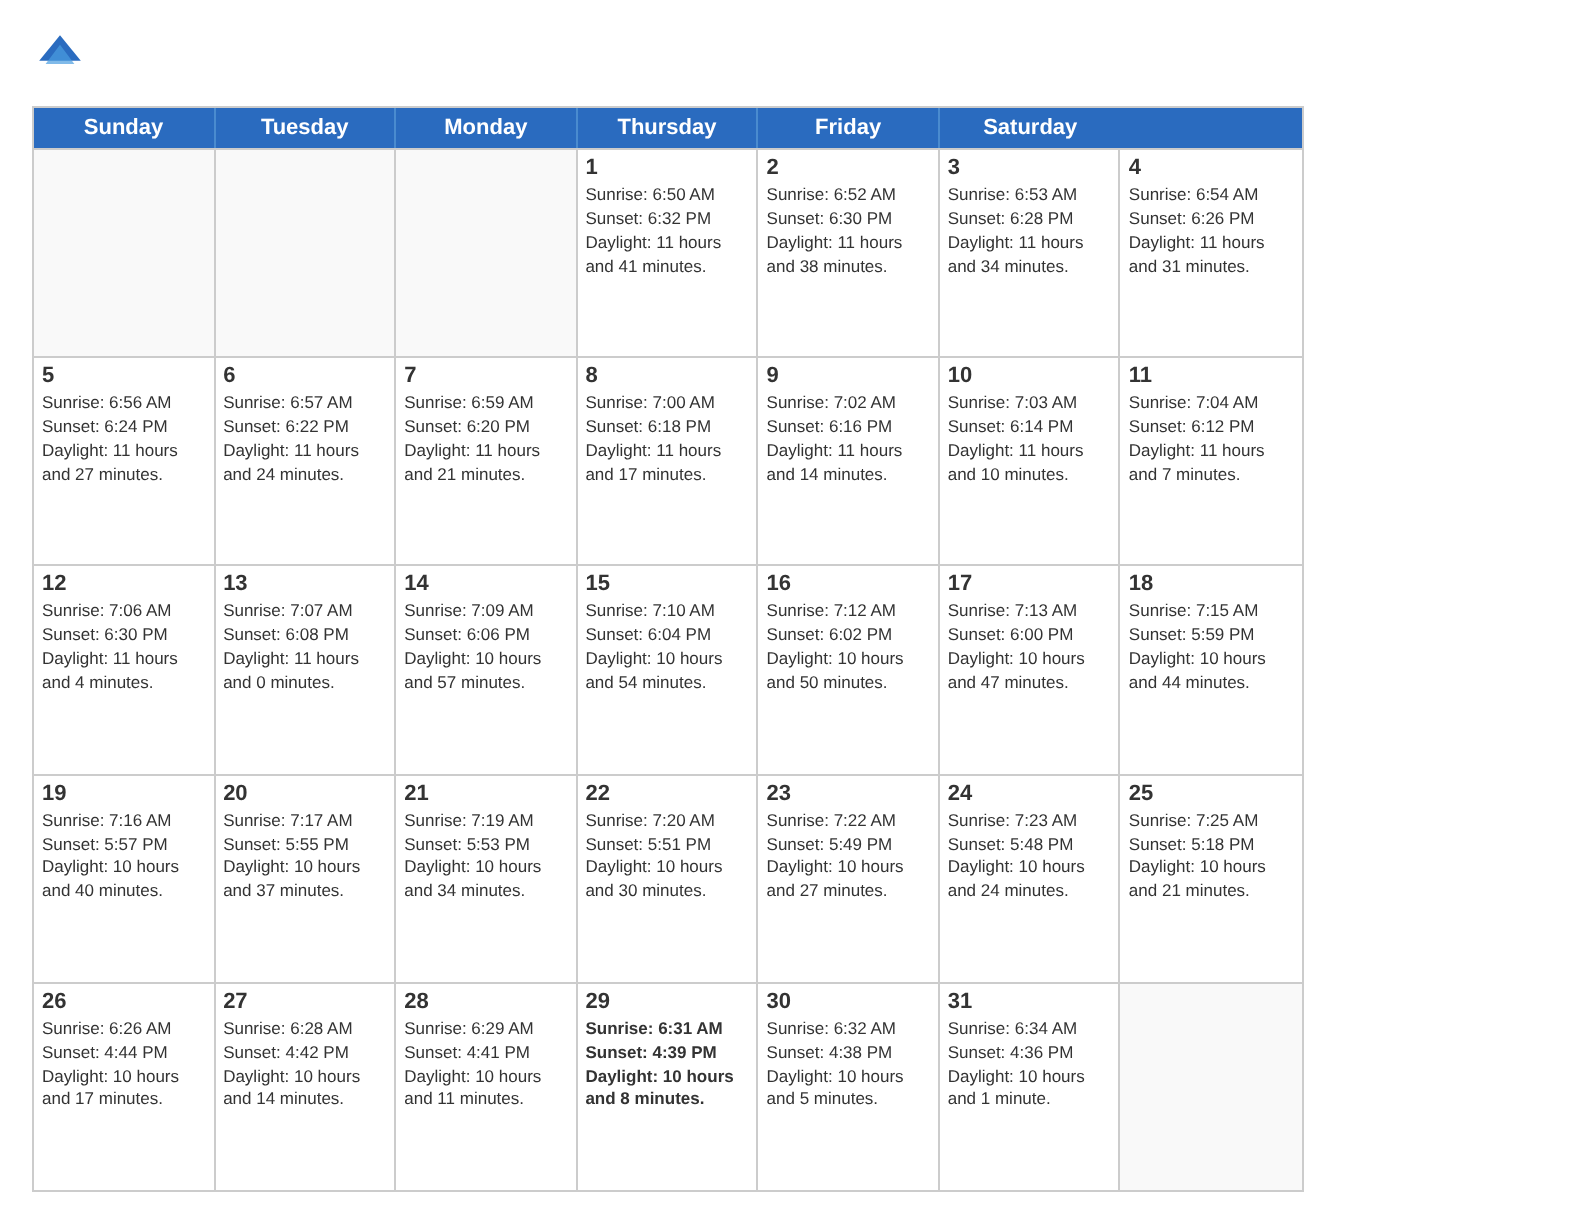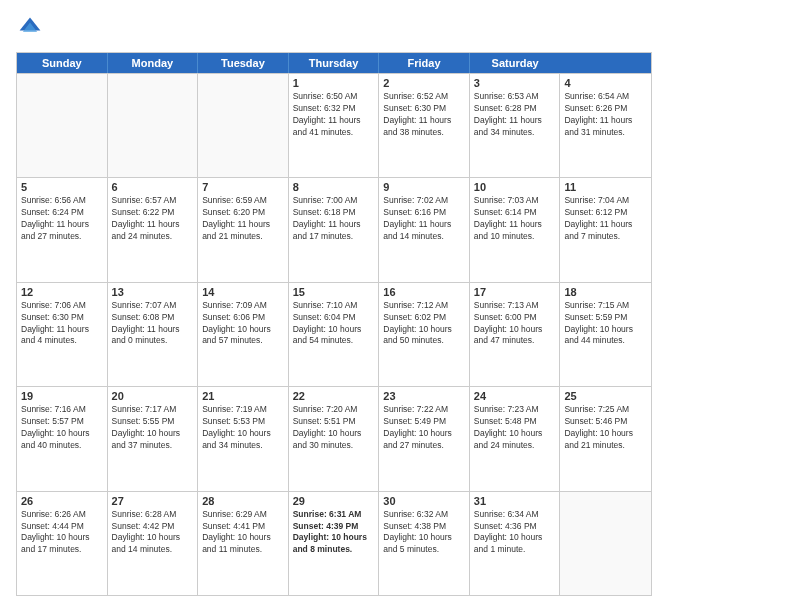--- a/index.html
+++ b/index.html
@@ -122,22 +122,22 @@
     </div>
     <div class="title-section">
       <div class="calendar-title"></div>
       <div class="calendar-subtitle"></div>
     </div>
   </div>
 
   <div class="calendar">
     <div class="cal-header-row" id="cal-header">
         <div class="cal-header-cell">Sunday</div>
+        <div class="cal-header-cell">Tuesday</div>
         <div class="cal-header-cell">Monday</div>
-        <div class="cal-header-cell">Tuesday</div>
         <div class="cal-header-cell">Thursday</div>
         <div class="cal-header-cell">Friday</div>
         <div class="cal-header-cell">Saturday</div>
       </div>
     <div class="cal-body" id="cal-body">
         <div class="cal-week">
           <div class="cal-cell empty"></div>
           <div class="cal-cell empty"></div>
           <div class="cal-cell empty"></div>
           <div class="cal-cell">
@@ -310,21 +310,21 @@
           <div class="cal-cell">
             <div class="day-number">24</div>
             <div class="day-info" style="white-space: pre-line;">Sunrise: 7:23 AM
 Sunset: 5:48 PM
 Daylight: 10 hours
 and 24 minutes.</div>
           </div>
           <div class="cal-cell">
             <div class="day-number">25</div>
             <div class="day-info" style="white-space: pre-line;">Sunrise: 7:25 AM
-Sunset: 5:46 PM
+Sunset: 5:18 PM
 Daylight: 10 hours
 and 21 minutes.</div>
           </div>
         </div>
         <div class="cal-week">
           <div class="cal-cell">
             <div class="day-number">26</div>
             <div class="day-info" style="white-space: pre-line;">Sunrise: 6:26 AM
 Sunset: 4:44 PM
 Daylight: 10 hours

